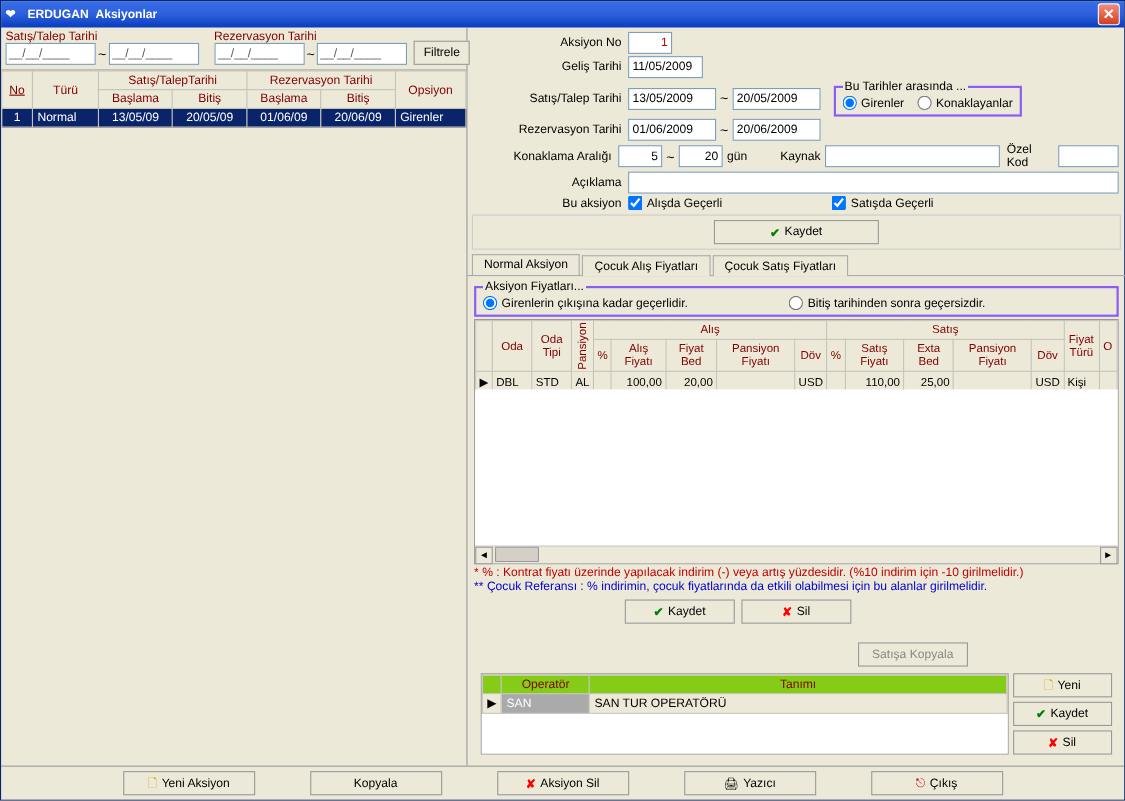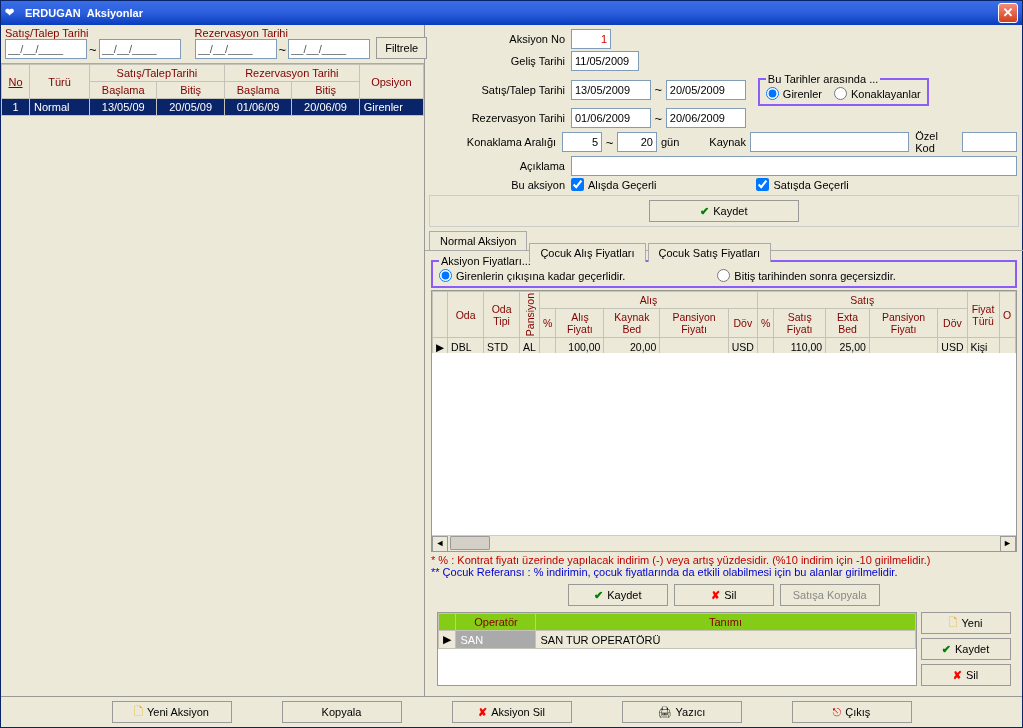--- a/index.html
+++ b/index.html
@@ -31,21 +31,21 @@
 .inp { border: 1px solid #7f9db9; background: #fff; height: 20px; padding: 0 3px; }
 .inp.sm { width: 40px; text-align: center; }
 .fieldset { border: 2px solid #8b5cf6; padding: 2px 6px 4px; margin: 0; }
 .fieldset legend { font-size: 11px; padding: 0 2px; }
 .radio-row { display: flex; gap: 12px; align-items: center; }
 .save-row { padding: 4px; text-align: center; border: 1px solid #ccc; margin: 2px 4px; }
 .btn-wide { width: 150px; justify-content: center; }
 .tabs { display: flex; border-bottom: 1px solid #aaa; padding: 2px 4px 0; }
 .tab { border: 1px solid #aaa; border-bottom: none; padding: 3px 10px; margin-right: 2px; background: #ece9d8; cursor: pointer; position: relative; }
 .tab.active { background: #ece9d8; z-index: 2; }
-.tab:not(.active) { top: 12px; padding-left: 10px; }
+.tab:not(.active) { top: 1px; padding-left: 10px; }
 .tab-pane { flex: 1; padding: 4px 6px; display: flex; flex-direction: column; }
 .price-grid-wrap { border: 1px solid #999; flex: 1; display: flex; flex-direction: column; background: #fff; }
 .price-grid { border-collapse: collapse; width: 100%; }
 .price-grid th, .price-grid td { border: 1px solid #c5c2b8; padding: 1px 3px; text-align: center; font-size: 10.5px; }
 .price-grid th { background: #ece9d8; color: #800000; font-weight: normal; }
 .price-grid td { background: #ece9d8; }
 .scroll-fill { flex: 1; background: #fff; }
 .scrollbar-h { height: 16px; background: #ece9d8; border-top: 1px solid #ccc; display: flex; justify-content: space-between; }
 .sb-btn { width: 16px; height: 16px; background: #ece9d8; border: 1px solid #999; font-size: 9px; text-align: center; line-height: 12px; }
 .notes { font-size: 11px; padding: 2px 0; }
@@ -235,21 +235,21 @@
                   <th rowspan="2" style="width:36px;">Oda Tipi</th>
                   <th rowspan="2" style="width:20px; writing-mode:vertical-rl; transform:rotate(180deg);">Pansiyon</th>
                   <th colspan="5">Alış</th>
                   <th colspan="5">Satış</th>
                   <th rowspan="2" style="width:32px;">Fiyat Türü</th>
                   <th rowspan="2" style="width:16px;">O</th>
                 </tr>
                 <tr>
                   <th>%</th>
                   <th>Alış Fiyatı</th>
-                  <th>Kaynak Bed</th>
+                  <th>Fiyat Bed</th>
                   <th>Pansiyon Fiyatı</th>
                   <th>Döv</th>
                   <th>%</th>
                   <th>Satış Fiyatı</th>
                   <th>Exta Bed</th>
                   <th>Pansiyon Fiyatı</th>
                   <th>Döv</th>
                 </tr>
               </thead>
               <tbody>
@@ -290,21 +290,21 @@
 
           <div class="buttons-row">
             <button class="btn" style="width:100px;justify-content:center;">
                 <span class="check">✔</span>
                 <span>Kaydet</span>
               </button>
             <button class="btn" style="width:100px;justify-content:center;">
                 <span class="xmark">✘</span>
                 <span>Sil</span>
               </button>
-            <button class="btn" style="width:100px;justify-content:center;color:#888;">Satışa Kopyala</button>
+            <button class="btn" style="width:100px;justify-content:center;color:#888;margin-top:39px;">Satışa Kopyala</button>
           </div>
 
 
           <div class="op-area">
             <div class="op-grid-wrap">
               <table class="op-grid">
                 <thead>
                   <tr>
                     <th style="width:14px;"></th>
                     <th style="width:80px;">Operatör</th>

